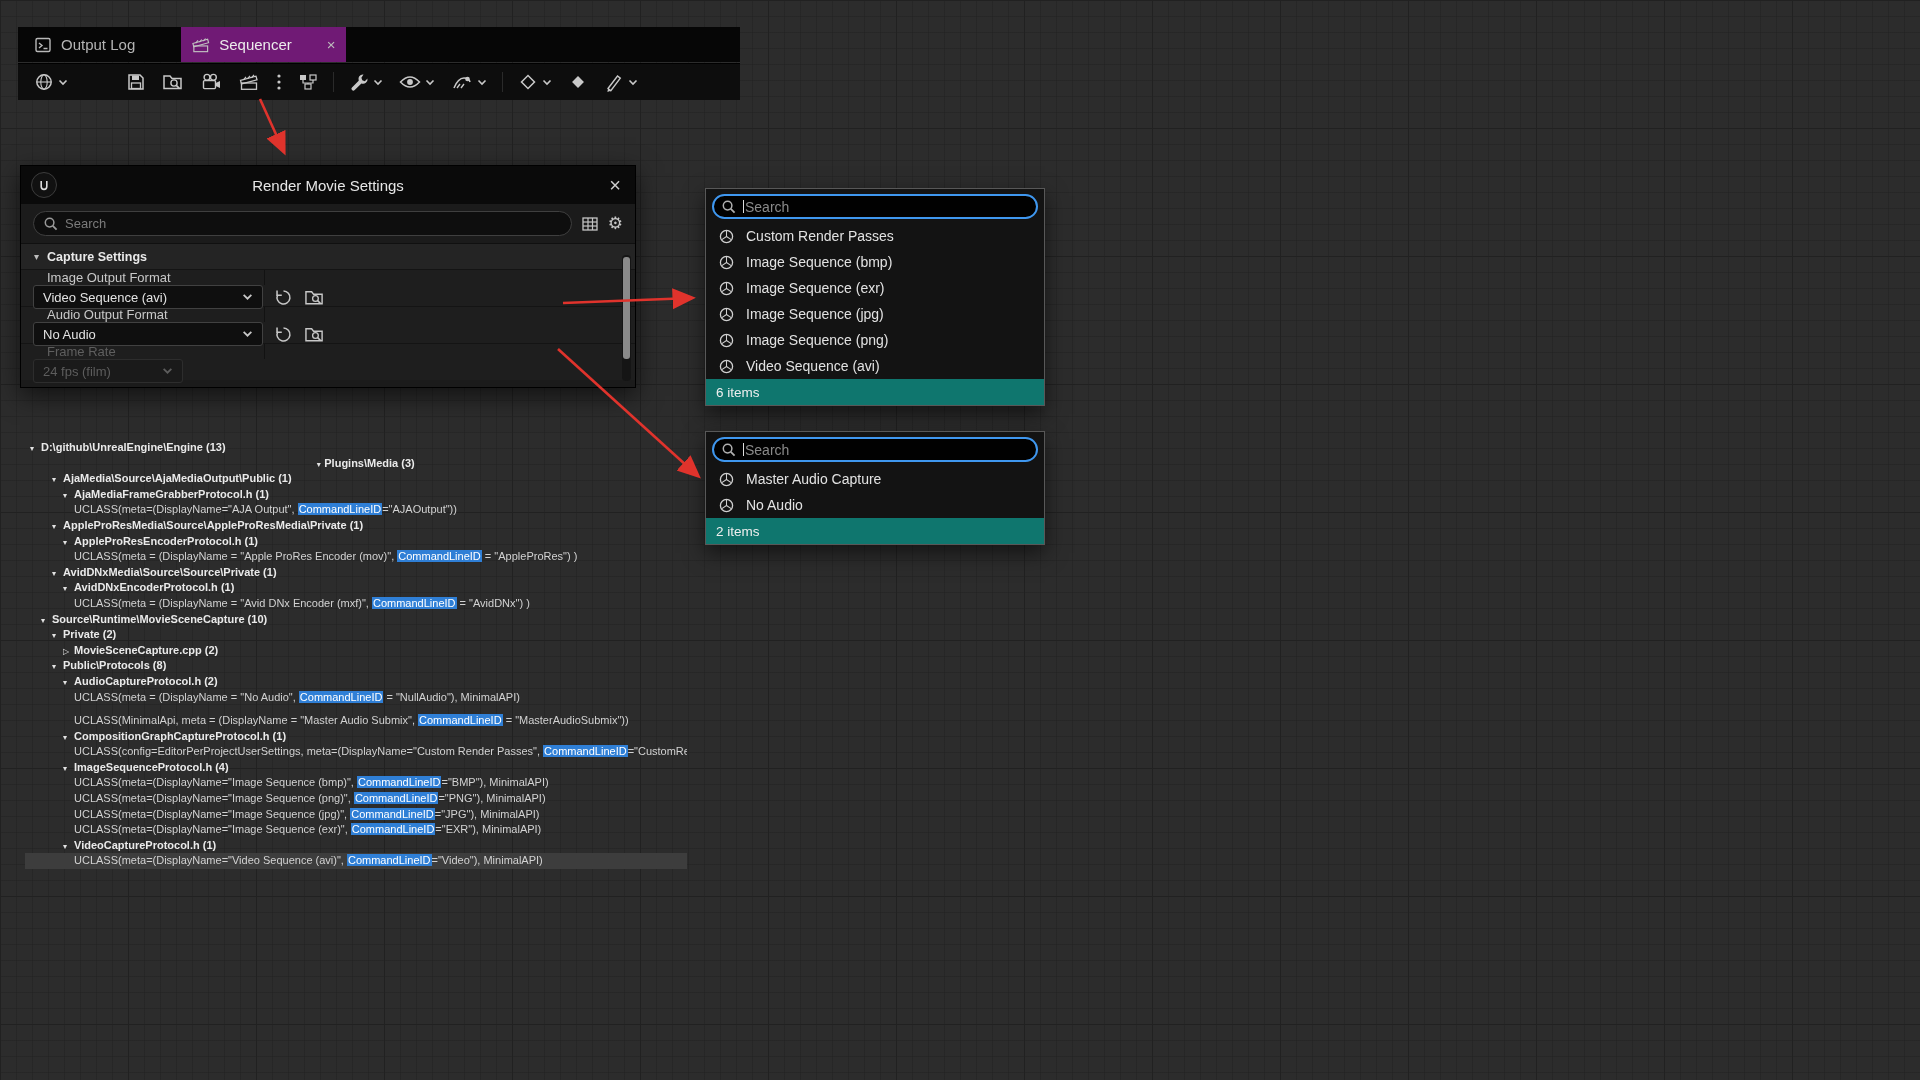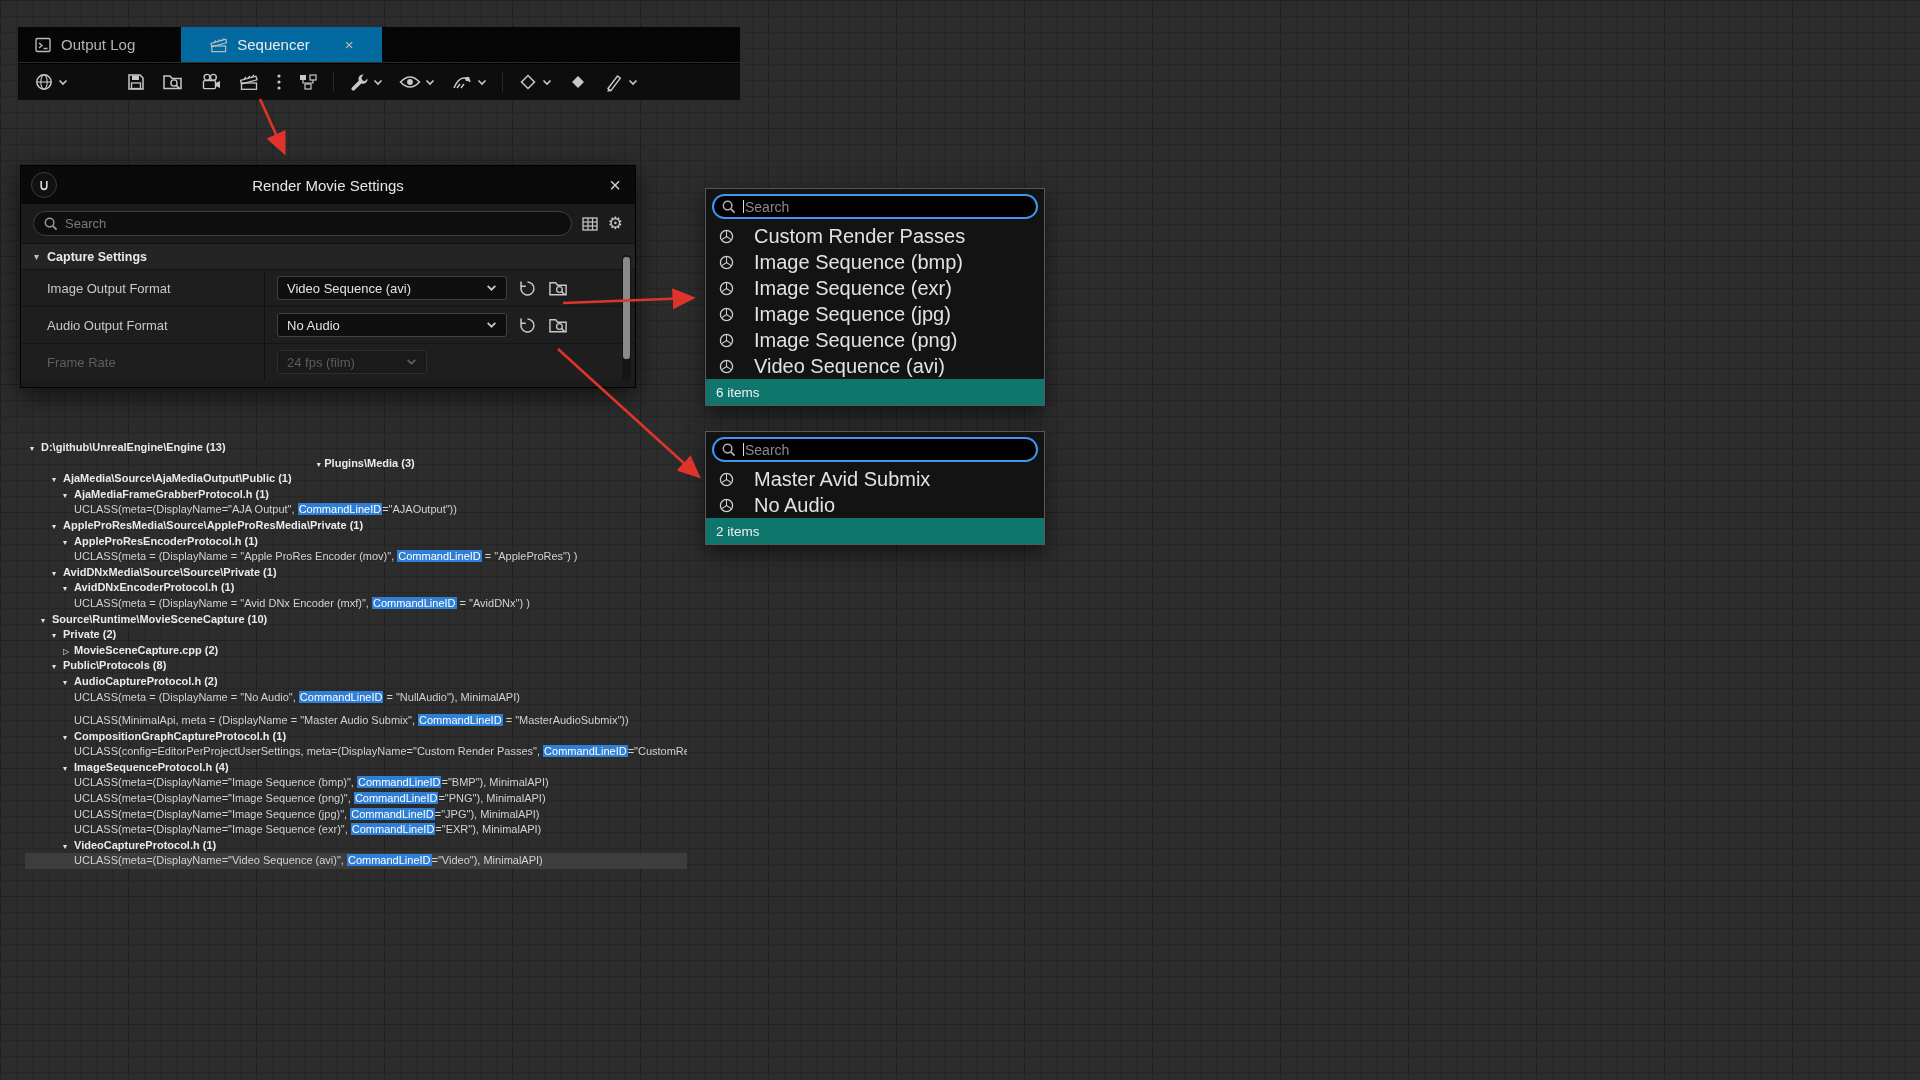--- a/index.html
+++ b/index.html
@@ -13,21 +13,21 @@
       linear-gradient(rgba(34,34,34,.55) 1px, transparent 1px),
       linear-gradient(90deg,rgba(34,34,34,.55) 1px, transparent 1px);
     background-size:128px 128px,128px 128px,16px 16px,16px 16px;
   }
   .abs{position:absolute;}
   svg{display:block;}
   
   .tabwell{left:18px;top:27px;width:722px;height:35px;background:#060606;display:flex;align-items:stretch;}
   .tab{display:flex;align-items:center;gap:9px;padding:0 20px;font-size:15px;cursor:default;}
   .tab.inactive{color:#b4b4b4;padding:0 46px 0 16px;}
-  .tab.active{background:#0369a1;color:#ececec;padding:0 28px;}
+  .tab.active{background:#701a75;color:#ececec;padding:0 10px;}
   .tab-close{margin-left:26px;font-size:15px;color:#bdbdbd;line-height:1;}
   
   .toolbar{left:18px;top:63px;width:722px;height:37px;background:#0d0d0d;border-top:1px solid #000;
     display:flex;align-items:center;padding:0 8px;box-sizing:border-box;}
   .tbtn{display:flex;align-items:center;gap:4px;padding:0 8px;height:100%;}
   .spacer{width:42px;}
   .sep{width:1px;height:20px;background:#2a2a2a;margin:0 7px;}
   
   .dialog{left:20px;top:165px;width:616px;height:223px;background:#1b1b1b;border:1px solid #000;
     box-shadow:0 8px 24px rgba(0,0,0,.6);box-sizing:border-box;}
@@ -39,21 +39,21 @@
   .dlg-searchrow{height:39px;display:flex;align-items:center;gap:9px;padding:0 12px;}
   .searchbox{flex:1;position:relative;height:25px;}
   .searchbox input{width:100%;height:100%;box-sizing:border-box;background:#0e0e0e;border:1px solid #3f3f3f;
     border-radius:13px;color:#cfcfcf;font-size:13px;padding:0 10px 0 31px;outline:none;font-family:inherit;}
   .searchbox input::placeholder{color:#7b7b7b;}
   .searchbox .mag{position:absolute;left:10px;top:5px;}
   .gear{font-size:17px;color:#c5c5c5;line-height:1;}
   .sect-hdr{height:25px;background:#242424;border-top:1px solid #101010;display:flex;align-items:center;gap:8px;
     padding:0 13px;font-weight:bold;font-size:12.5px;color:#e9e9e9;}
   .tri{font-size:10px;color:#bdbdbd;}
-  .prop-row{height:36px;display:flex;border-top:1px solid #141414;background:#1e1e1e;}
+  .prop-row{height:36px;display:flex;border-top:1px solid #141414;background:#1e1e1e;flex-direction:column;}
   .prop-label{width:244px;display:flex;align-items:center;padding-left:26px;box-sizing:border-box;
     color:#c9c9c9;font-size:13px;border-right:1px solid #121212;}
   .prop-label.disabled{color:#5f5f5f;}
   .prop-value{flex:1;display:flex;align-items:center;gap:11px;padding-left:12px;}
   .dropdown{width:230px;height:24px;background:#0f0f0f;border:1px solid #414141;border-radius:3px;
     display:flex;align-items:center;justify-content:space-between;padding:0 9px;font-size:13px;color:#e3e3e3;box-sizing:border-box;}
   .dropdown.disabled{width:150px;color:#5d5d5d;background:#1a1a1a;border-color:#2d2d2d;}
   .row-icon{display:flex;}
   .dlg-scroll{position:absolute;right:4px;top:89px;bottom:6px;width:9px;background:#151515;border-radius:4px;}
   .dlg-scroll .thumb{position:absolute;left:1px;top:2px;width:7px;height:102px;background:#8a8a8a;border-radius:3px;}
@@ -61,21 +61,21 @@
   .popup{position:absolute;width:340px;background:#131313;border:1px solid #585858;box-sizing:border-box;
     box-shadow:0 8px 20px rgba(0,0,0,.55);}
   #popup1{left:705px;top:188px;}
   #popup2{left:705px;top:431px;}
   .popup-search{padding:5px 6px 4px 6px;position:relative;}
   .popup-search input{width:100%;height:25px;box-sizing:border-box;background:#010101;border:2px solid #3f97ef;
     border-radius:13px;color:#d8d8d8;font-size:14px;padding:0 10px 0 31px;outline:none;font-family:inherit;}
   .popup-search input::placeholder{color:#8a8a8a;}
   .popup-search .mag{position:absolute;left:15px;top:10px;}
   .caret{position:absolute;left:37px;top:11px;width:1px;height:13px;background:#dedede;}
-  .popup-item{height:26px;display:flex;align-items:center;gap:20px;padding:0 13px;font-size:20px;color:#e2e2e2;text-align:right;}
+  .popup-item{height:26px;display:flex;align-items:center;gap:12px;padding:0 13px;font-size:14px;color:#e2e2e2;text-align:right;}
   .popup-footer{height:26px;background:#0f766e;color:#efefef;font-size:13.5px;display:flex;align-items:center;padding:0 10px;}
   
   .tree{position:absolute;left:25px;top:440px;width:662px;font-size:11px;color:#d6d6d6;}
   .tree-row{height:15.6px;line-height:15.6px;white-space:nowrap;overflow:hidden;}
   .tree-row.selected{background:#3d3d3d;}
   .tw{display:inline-block;width:11px;font-size:8px;color:#e2e2e2;}
   .tname{font-weight:bold;color:#eaeaea;}
   .tcode{color:#d2d2d2;}
   .thl{background:#2f7fd6;color:#fff;padding:0 1px;}
   
@@ -441,21 +441,21 @@
     <span class="caret"></span>
   </div>
   <div id="popup2-items">
       <div class="popup-item">
         <span class="class-icon">
           <svg width="15" height="15" viewBox="0 0 16 16">
             <circle cx="8" cy="8" r="6.5" fill="none" stroke="#cfcfcf" stroke-width="1.4"></circle>
             <path d="M8 1.5V8M8 8L3 11.4M8 8l5 3.4" fill="none" stroke="#cfcfcf" stroke-width="1.1"></path>
           </svg>
         </span>
-        <span>Master Avid Submix</span>
+        <span>Master Audio Capture</span>
       </div>
       <div class="popup-item">
         <span class="class-icon">
           <svg width="15" height="15" viewBox="0 0 16 16">
             <circle cx="8" cy="8" r="6.5" fill="none" stroke="#cfcfcf" stroke-width="1.4"></circle>
             <path d="M8 1.5V8M8 8L3 11.4M8 8l5 3.4" fill="none" stroke="#cfcfcf" stroke-width="1.1"></path>
           </svg>
         </span>
         <span>No Audio</span>
       </div>

